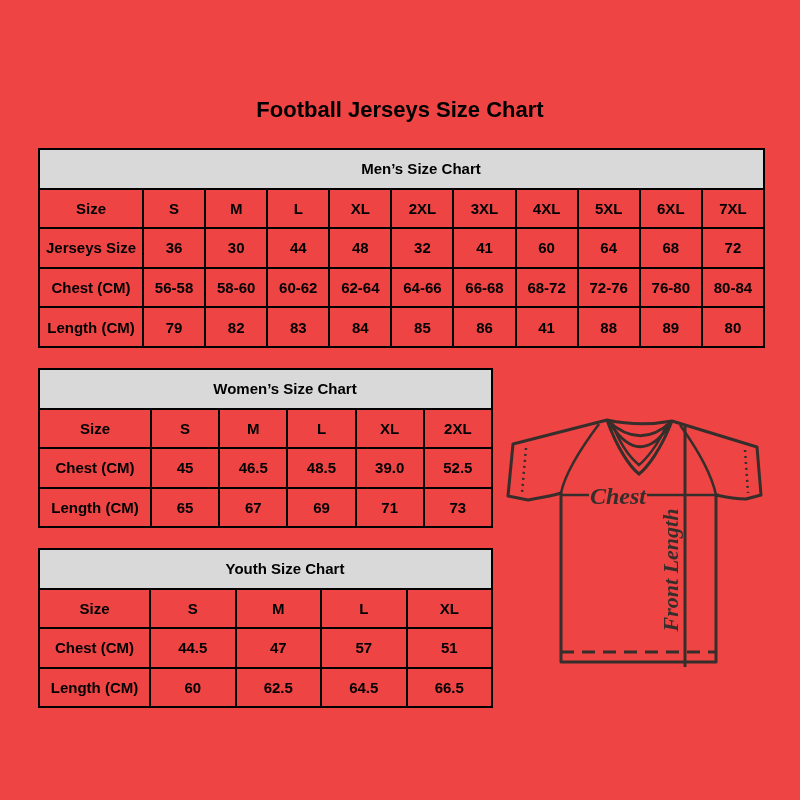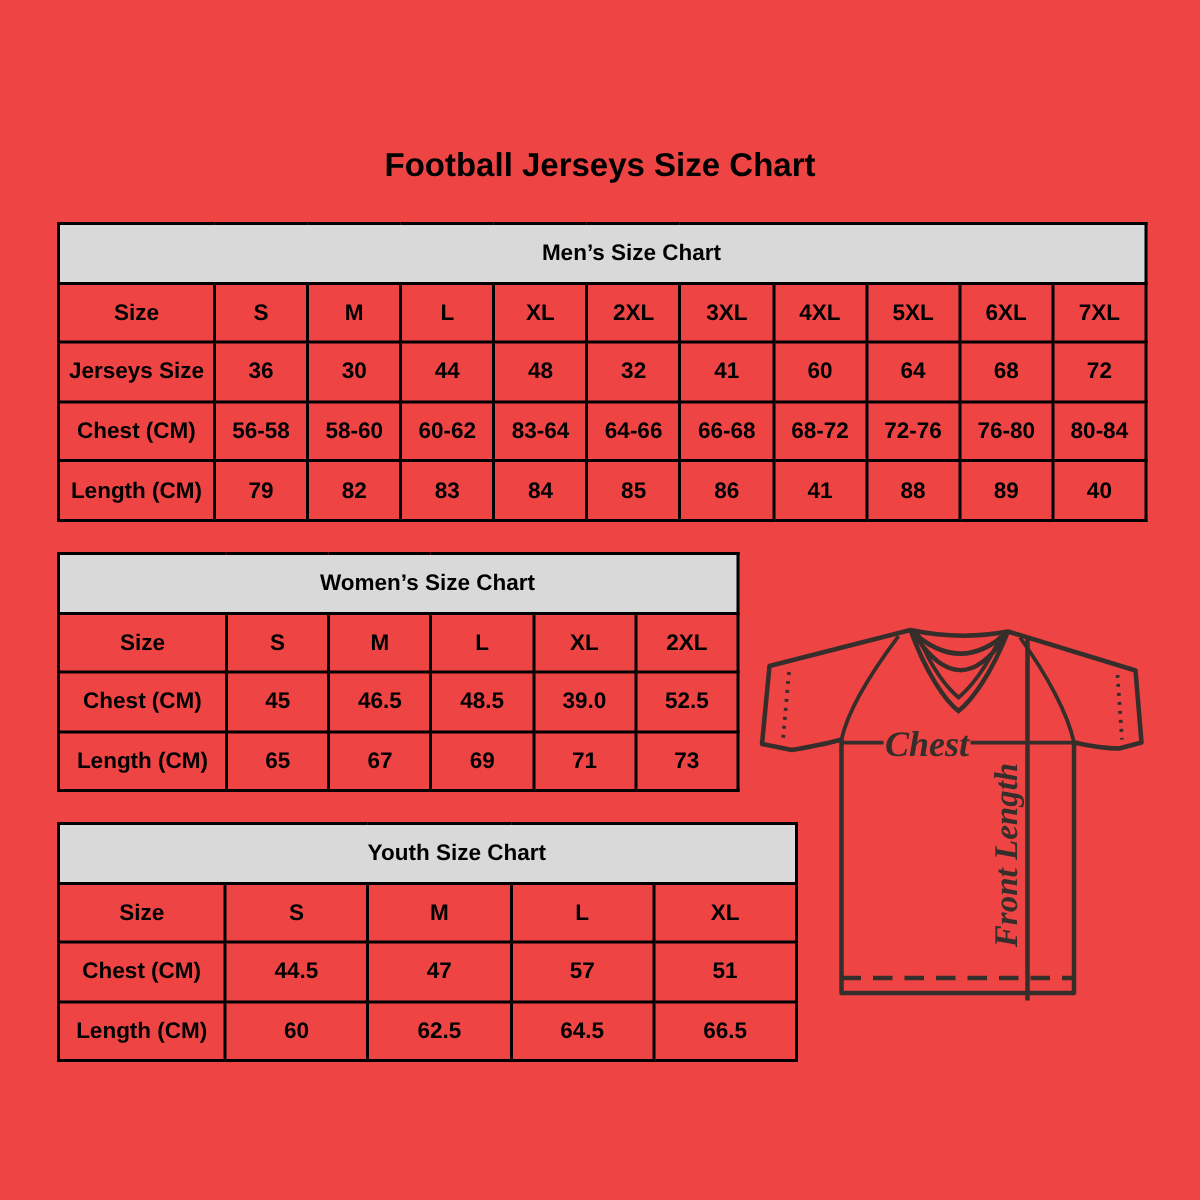--- a/index.html
+++ b/index.html
@@ -23,21 +23,21 @@
     width: 800px;
     text-align: center;
     font-size: 22px;
     font-weight: bold;
     color: #000000;
     letter-spacing: 0px;
   }
   .table-wrap { position: absolute; }
   .table-wrap.mens   { left: 38px; top: 148px; width: 727px; height: 200px; }
   .table-wrap.womens { left: 38px; top: 368px; width: 455px; height: 160px; }
-  .table-wrap.youth  { left: 38px; top: 548px; width: 494px; height: 160px; }
+  .table-wrap.youth  { left: 38px; top: 548px; width: 455px; height: 160px; }
 
   table.size-table {
     border-collapse: collapse;
     table-layout: fixed;
     width: 100%;
     height: 100%;
     border: 2px solid var(--table-border);
   }
   table.size-table td {
     border: 2px solid var(--table-border);
@@ -125,40 +125,40 @@
             <td>60</td>
             <td>64</td>
             <td>68</td>
             <td>72</td>
           </tr>
           <tr>
             <td>Chest (CM)</td>
             <td>56-58</td>
             <td>58-60</td>
             <td>60-62</td>
-            <td>83-64</td>
+            <td>62-64</td>
             <td>64-66</td>
             <td>66-68</td>
             <td>68-72</td>
             <td>72-76</td>
             <td>76-80</td>
             <td>80-84</td>
           </tr>
           <tr>
             <td>Length (CM)</td>
             <td>79</td>
             <td>82</td>
             <td>83</td>
             <td>84</td>
             <td>85</td>
             <td>86</td>
             <td>41</td>
             <td>88</td>
             <td>89</td>
-            <td>40</td>
+            <td>80</td>
           </tr>
         </tbody>
       </table>
     </div>
 
   <div class="table-wrap womens">
       <table class="size-table">
         <colgroup>
           <col style="width: 112px;">
           <col>

